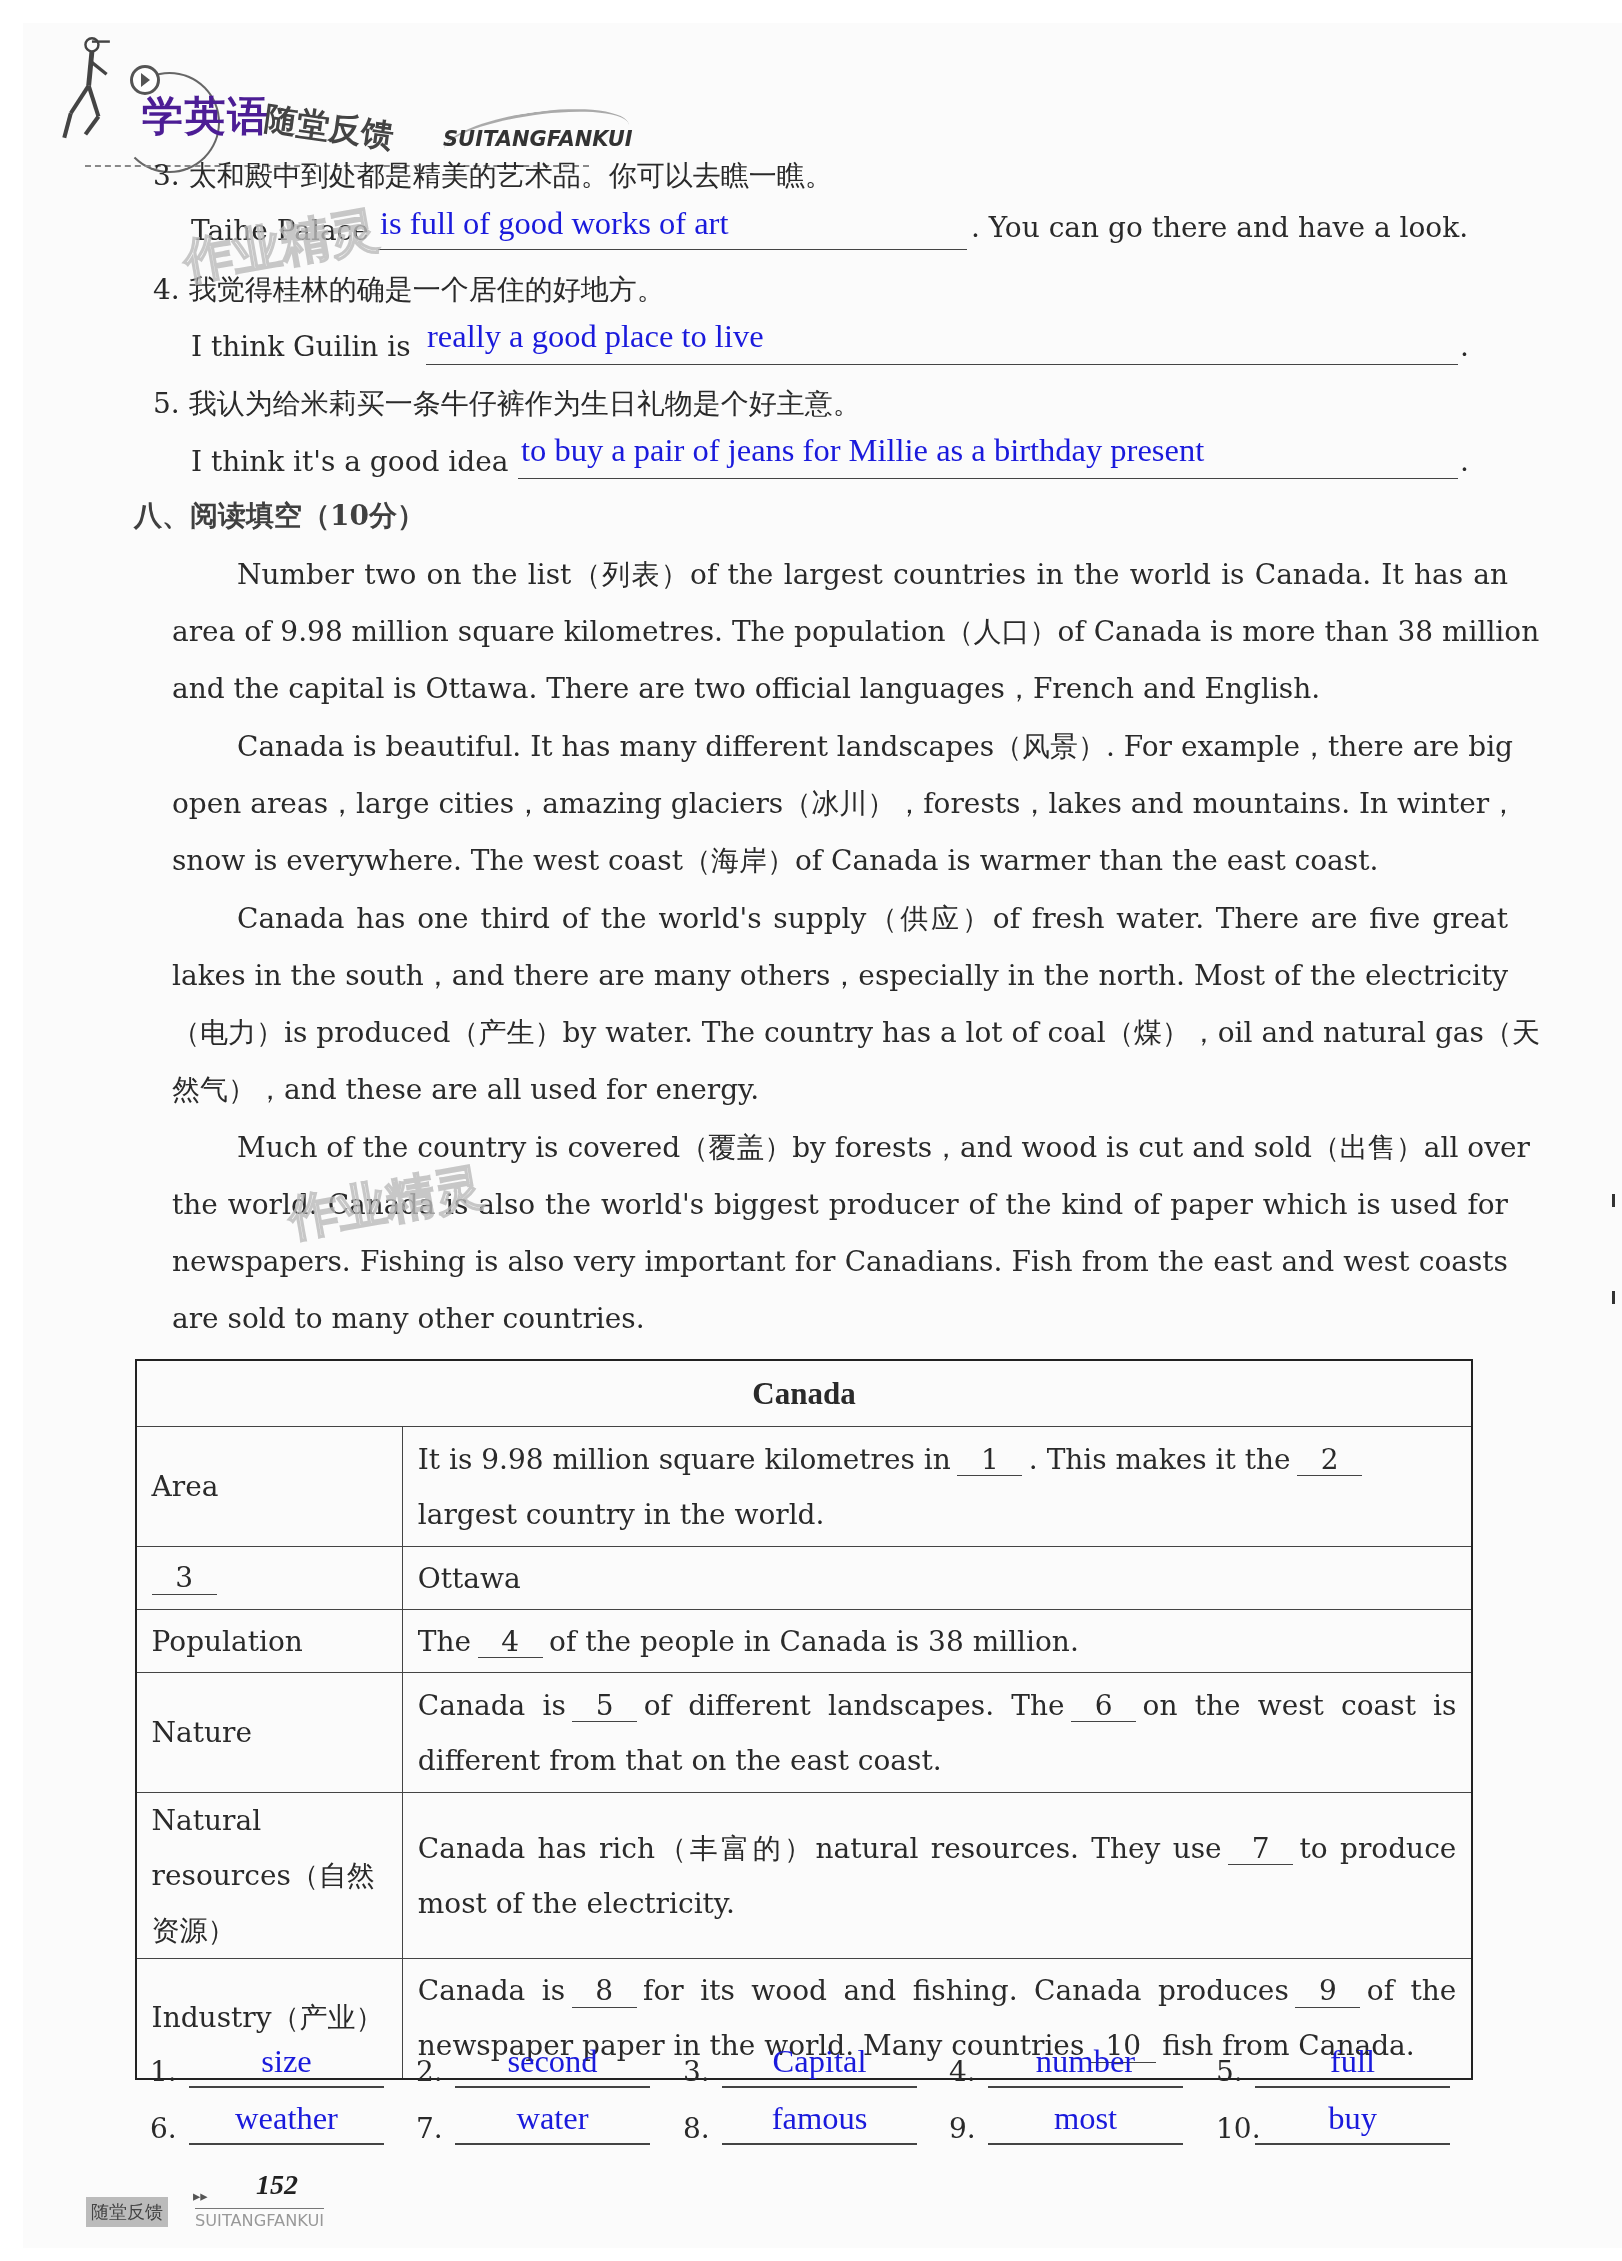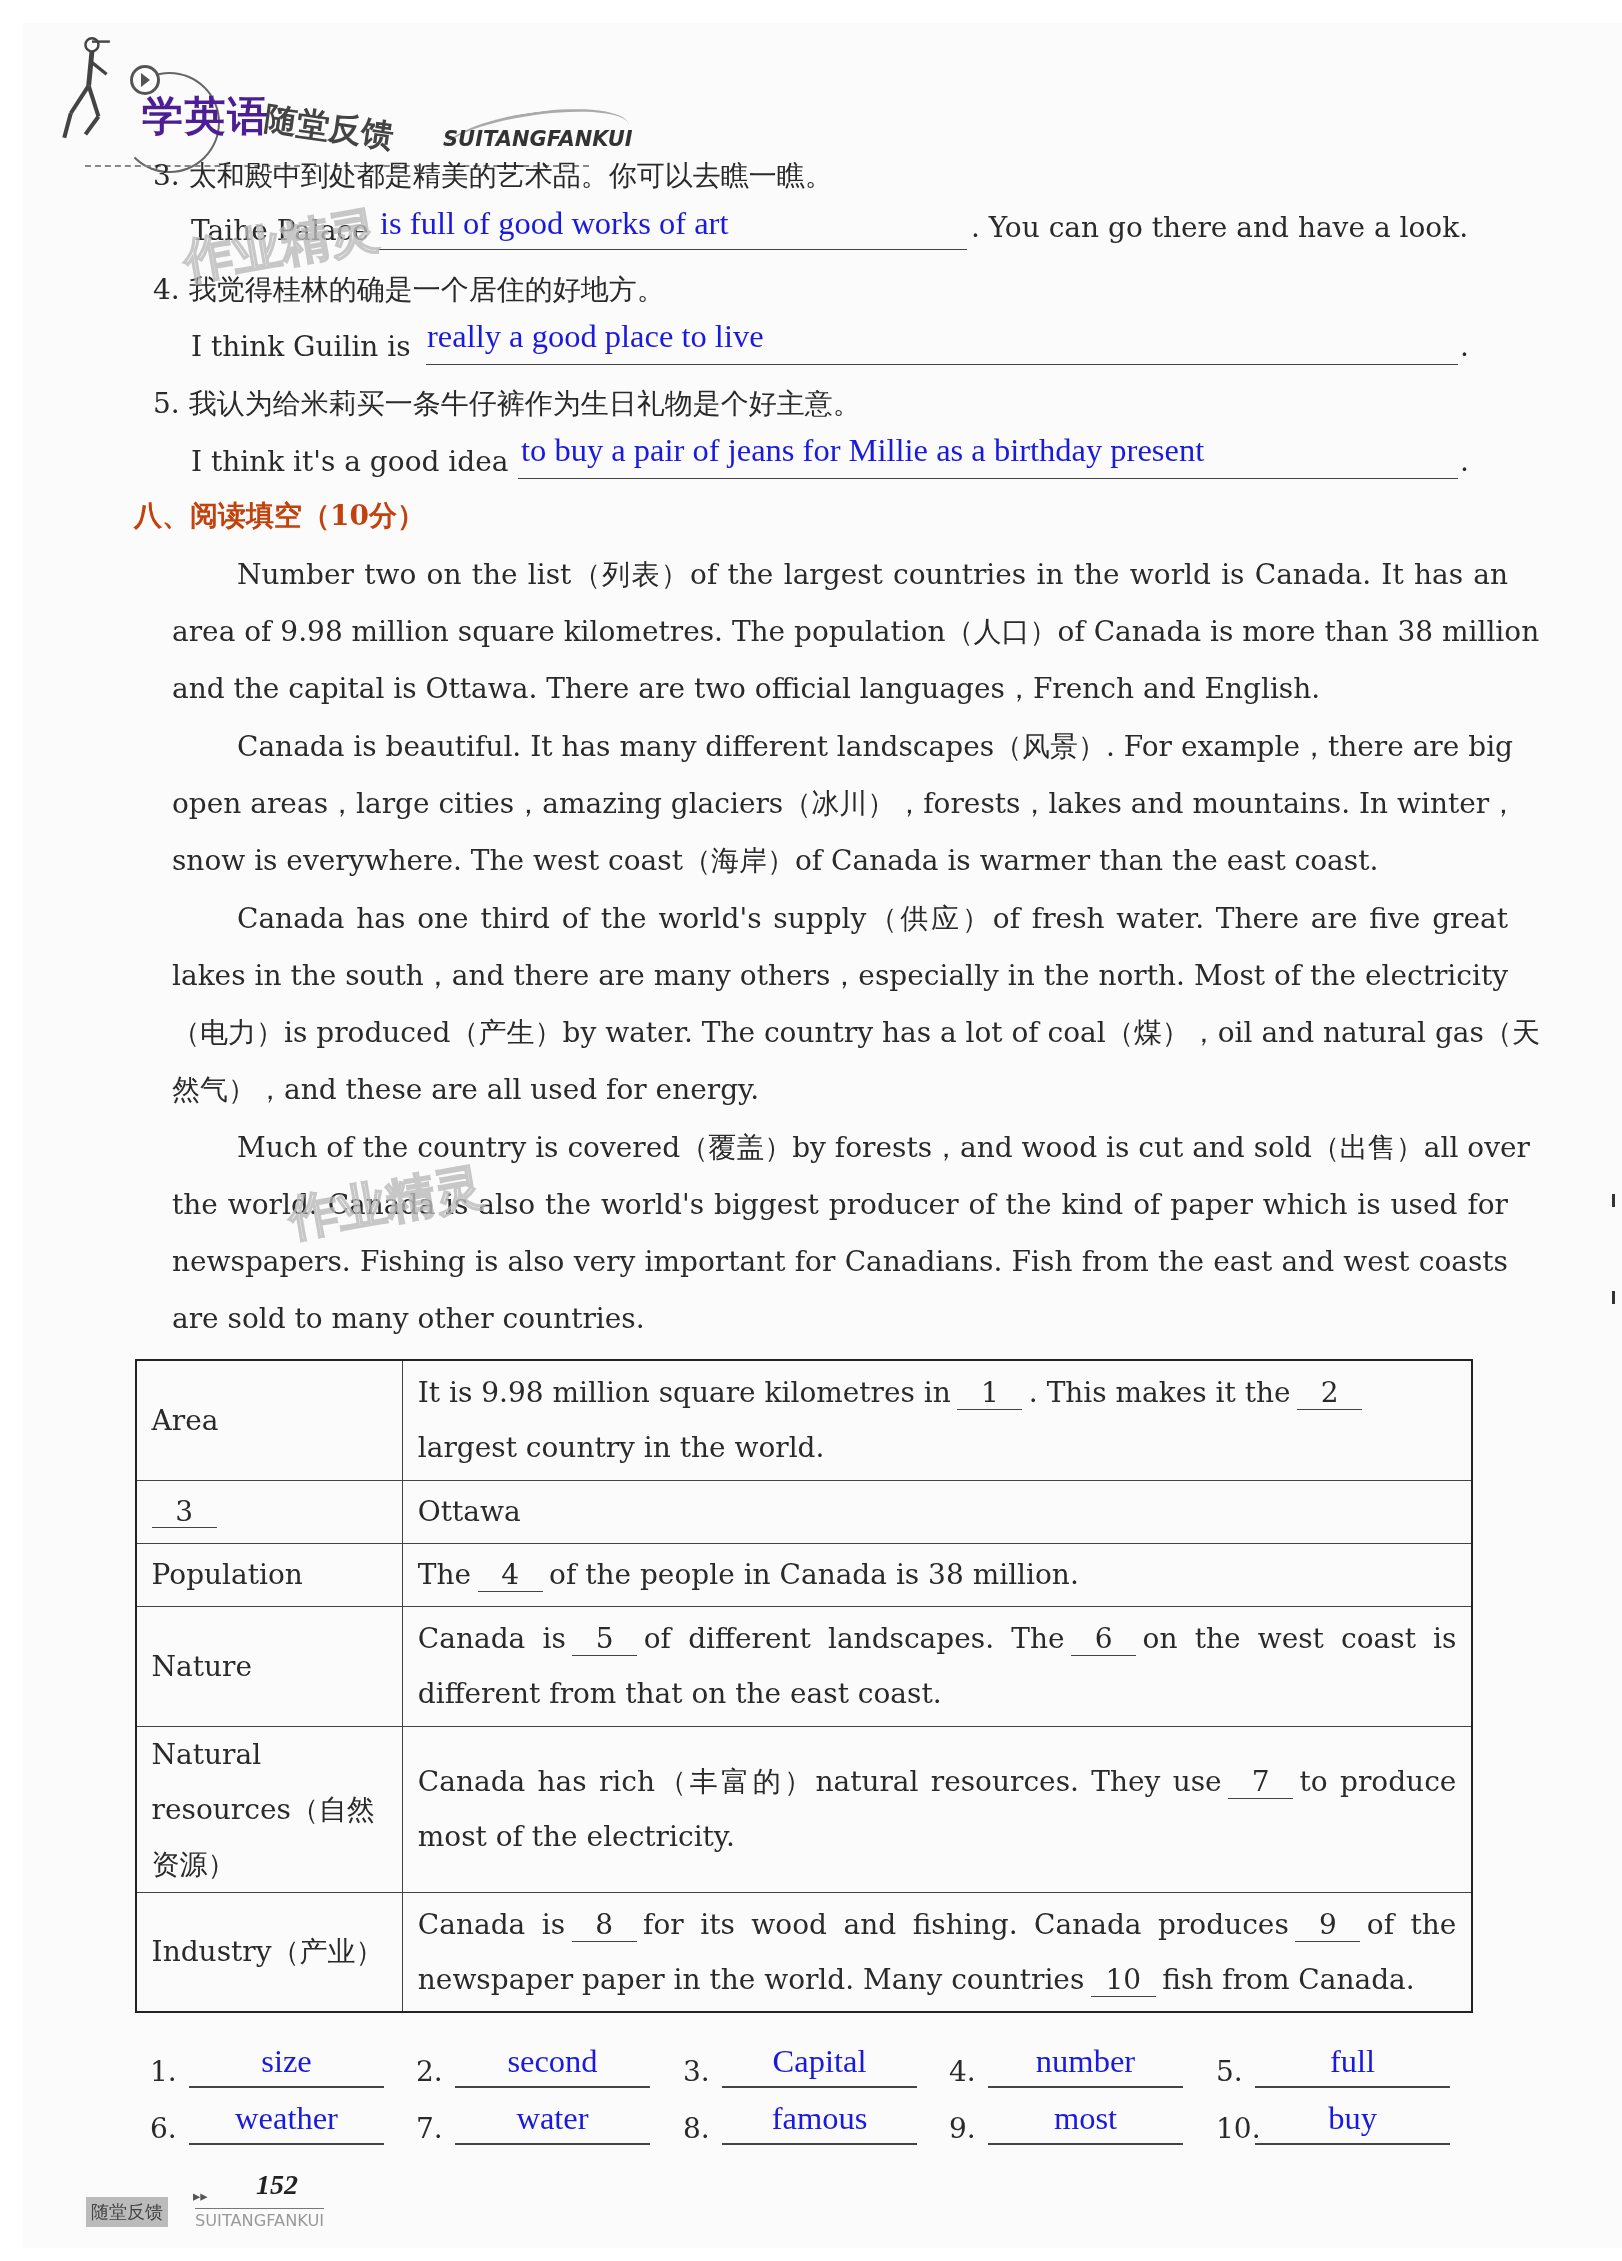--- a/index.html
+++ b/index.html
@@ -15,21 +15,21 @@
   .hdr-play:after { content:""; position:absolute; left:8.1px; top:4.9px; border-left:9.7px solid #555; border-top:7.3px solid transparent; border-bottom:7.3px solid transparent; }
   .hdr-title { position:absolute; left:81px; top:58px; font-family:"DejaVu Sans",sans-serif; font-weight:bold; font-size:41px; color:#4c1d95; letter-spacing:1.6px; }
   .hdr-sub { position:absolute; left:203px; top:75px; font-family:"DejaVu Sans",sans-serif; font-weight:bold; font-size:32.5px; color:#444; transform:rotate(8deg); }
   .hdr-latin { position:absolute; left:382px; top:96px; font-family:"DejaVu Sans",sans-serif; font-weight:bold; font-style:italic; font-size:21px; color:#333; }
   .hdr-swoosh { position:absolute; left:382px; top:81px; width:187px; height:49px; border-top:3.2px solid #aaa; border-radius:60% 60% 0 0; transform:rotate(-8deg); }
   .hdr-dash { position:absolute; left:24.4px; top:134px; width:504px; border-top:2.4px dashed #888; }
 
   .text { position:absolute; font-size:28px; line-height:1.2; white-space:nowrap; color:#2a2a2a; }
   .answer { position:absolute; font-family:"Liberation Serif",serif; font-size:32.5px; color:#1a1adc; white-space:nowrap; }
   .line { position:absolute; border-top:1.6px solid #444; height:0; }
-  .section-title { position:absolute; left:134px; top:497px; font-size:28px; font-weight:bold; color:#c2410c; }
+  .section-title { position:absolute; left:134px; top:497px; font-size:28px; font-weight:bold; color:#404040; }
   .para { position:absolute; left:136px; width:1336px; font-size:28px; line-height:57px; text-align:justify; color:#2a2a2a;margin-left:36px; }
   .para .ln { display:block; height:57px; text-align-last:justify; white-space:nowrap; }
   .para .ln.last { text-align-last:left; }
   .para .ln.indent { padding-left:65px; }
 
   .watermark { position:absolute; font-family:"DejaVu Sans",sans-serif; font-weight:bold; font-size:49px; color:transparent; -webkit-text-stroke:1.6px #bbb; transform:rotate(-10deg); opacity:.8; }
 
   table.canada { position:absolute; left:135px; top:1359px; width:1338px; border-collapse:collapse; border:2.4px solid #222; font-size:28px; color:#2a2a2a; }
   table.canada td, table.canada th { border:1.6px solid #444; padding:0 14.6px; vertical-align:middle; }
   table.canada th { height:65px; font-weight:bold; font-family:"Liberation Serif",serif; font-size:31px; }
@@ -128,20 +128,23 @@
 <div class="para" style="top:1119px;">
   <span class="ln indent">Much of the country is covered（覆盖）by forests，and wood is cut and sold（出售）all over</span>
   <span class="ln">the world. Canada is also the world's biggest producer of the kind of paper which is used for</span>
   <span class="ln">newspapers. Fishing is also very important for Canadians. Fish from the east and west coasts</span>
   <span class="ln last">are sold to many other countries.</span>
 </div>
 <div class="watermark" style="left:288px;top:1170px;">作业精灵</div>
 
 <table class="canada">
   <tbody>
+      <tr class="r1">
+        <th colspan="2">Canada</th>
+      </tr>
   <tr class="r2">
     <td class="lab">Area</td>
     <td class="content">
       <span>It is 9.98 million square kilometres in</span><span class="blank">1</span><span>. This makes it the</span><span class="blank">2</span><br><span>largest country in the world.</span>
     </td>
   </tr>
   <tr class="r1">
     <td class="lab"><span class="blank" style="margin:0;">3</span></td>
     <td class="content">Ottawa</td>
   </tr>

